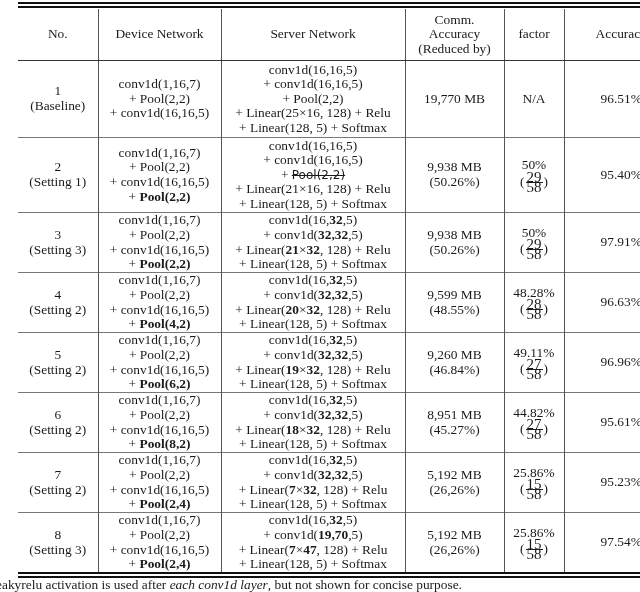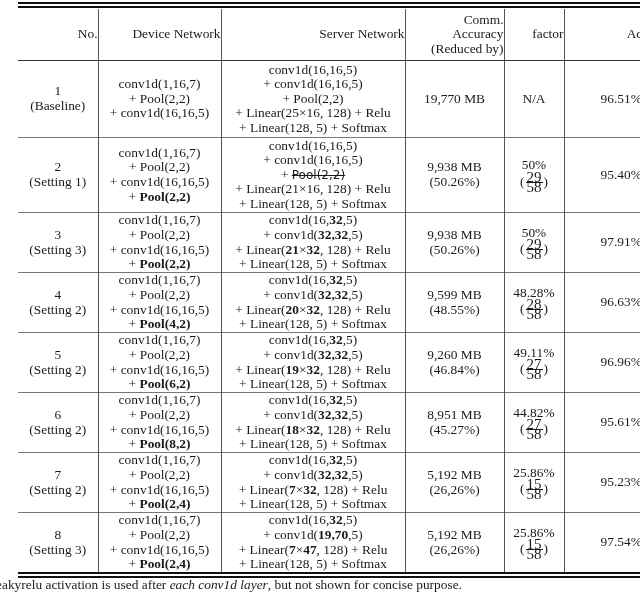--- a/index.html
+++ b/index.html
@@ -5,21 +5,21 @@
   html, body { margin:0; padding:0; background:#ffffff; }
   body { width:640px; height:592px; overflow:hidden; position:relative;
          font-family:"Liberation Serif","DejaVu Serif",serif; color:#1a1a1a; }
   .rule { position:absolute; left:18px; width:640px; height:1.5px; background:#111; }
   table { position:absolute; left:18px; top:9px; border-collapse:collapse;
           font-size:13.4px; line-height:14.6px; table-layout:fixed; width:660px; }
   col.c0 { width:80px; } col.c1 { width:123px; } col.c2 { width:184px; }
   col.c3 { width:99px; } col.c4 { width:60px; } col.c5 { width:114px; }
   td, th { text-align:center; vertical-align:middle; padding:0; font-weight:normal; }
   td + td, th + th { border-left:1px solid #555; }
-  thead th { height:51px; border-bottom:1.2px solid #333;text-align:right; }
+  thead th { height:51px; border-bottom:1.2px solid #333; }
   tbody tr { border-bottom:1px solid #777; }
   tbody tr:last-child { border-bottom:none; }
   tbody tr.r1 td { height:76px; }
   tbody tr.rn td { height:59px; }
   tbody tr.r2 td { height:74px; }
   .b { font-weight:bold; }
   .strike { font-family:"DejaVu Sans","Liberation Sans",sans-serif; font-size:12px; text-decoration:line-through; }
   .frac { display:inline-flex; flex-direction:column; vertical-align:middle; font-size:15px; line-height:9px; margin:0 1px; }
   .frac .num { border-bottom:0.8px solid #222; padding:0 1px; }
   .footnote { position:absolute; left:-4px; top:577px; font-size:13.4px; white-space:nowrap; }

